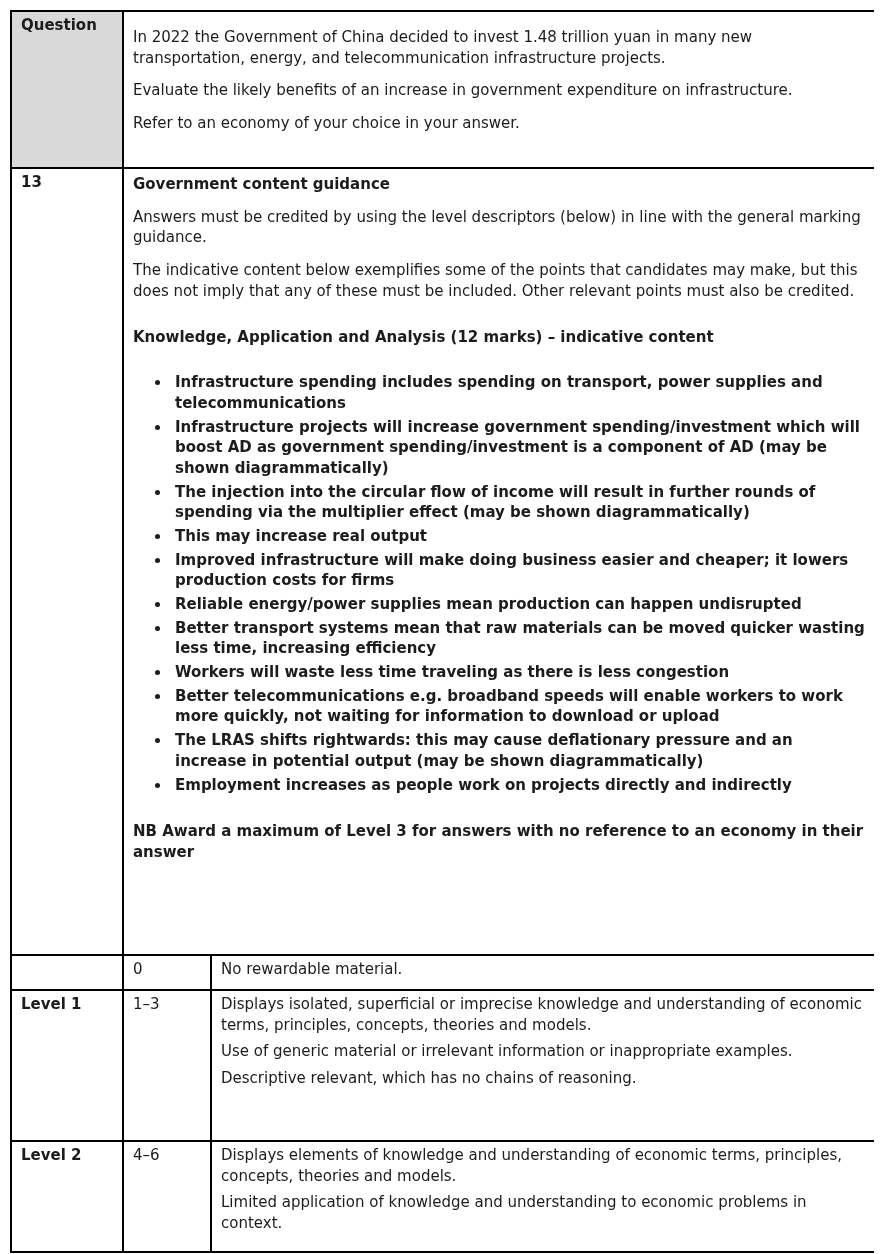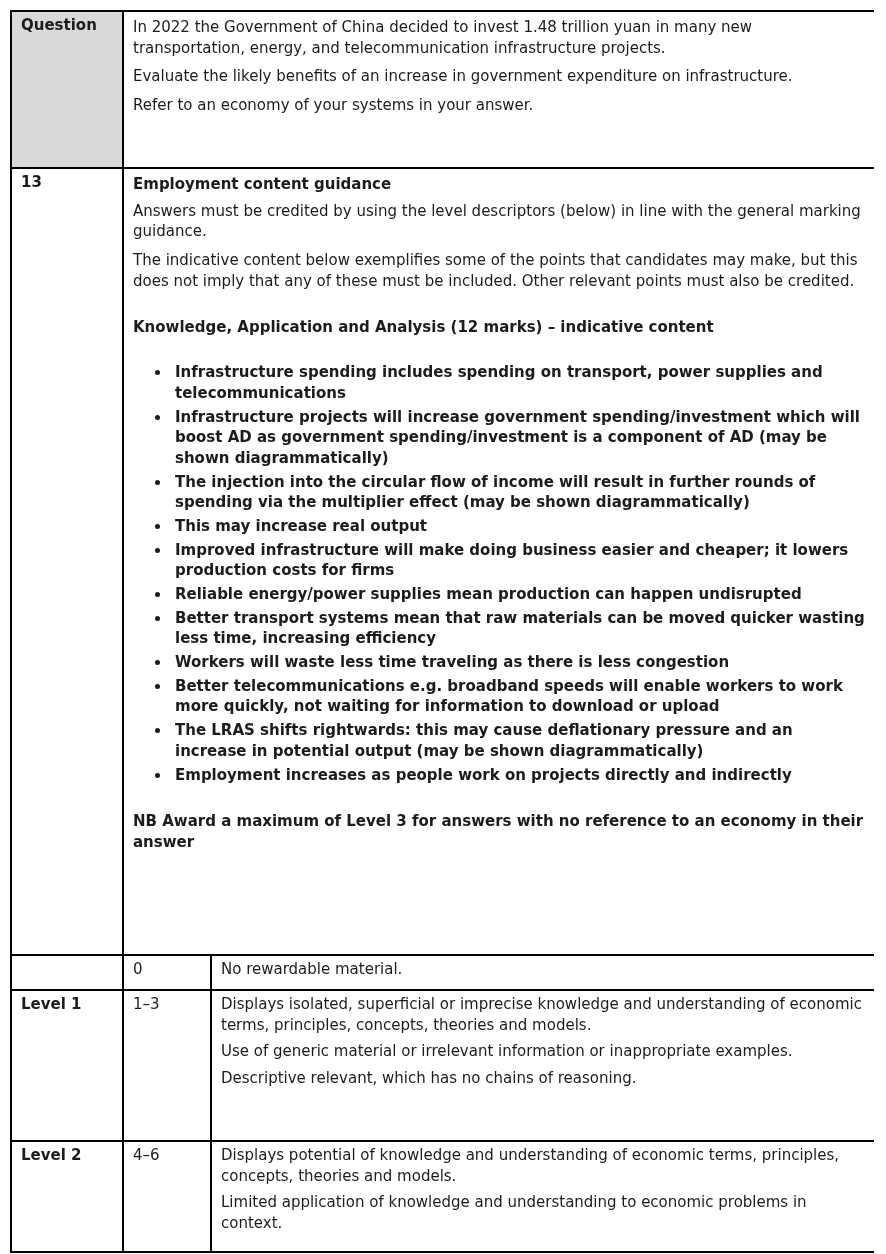--- a/index.html
+++ b/index.html
@@ -36,21 +36,21 @@
     background: #d9d9d9;
   }
   .q-row td { height: 148px; }
   .content-row td { height: 778px; }
   .lvl-head-row td { height: 22px; }
   .zero-row td { height: 26px; border-top-width: 1px; }
   .l1-row td { height: 142px; padding-left: 9px; }
   .l2-row td { height: 102px; }
 
   p.para {
-    margin: 2px 0 8px 0;
+    margin: 12px 0 8px 0;
   }
   p.para:last-child { margin-bottom: 2px; }
 
   .bold-heading {
     font-weight: bold;
     margin: 2px 0 6px 0;
   }
   .sub-heading {
     font-weight: bold;
     margin: 26px 0 8px 0;
@@ -86,30 +86,30 @@
     </colgroup>
 
     <tbody>
         <tr class="q-row">
       <td class="label-cell gray">
         <span>Question</span>
       </td>
       <td colspan="2">
         <p class="para">In 2022 the Government of China decided to invest 1.48 trillion yuan in many new transportation, energy, and telecommunication infrastructure projects.</p>
         <p class="para">Evaluate the likely benefits of an increase in government expenditure on infrastructure.</p>
-        <p class="para">Refer to an economy of your systems in your answer.</p>
+        <p class="para">Refer to an economy of your choice in your answer.</p>
       </td>
     </tr>
 
     <tr class="content-row">
       <td class="label-cell">
         <span>13</span>
       </td>
       <td colspan="2">
-        <div class="bold-heading">Employment content guidance</div>
+        <div class="bold-heading">Government content guidance</div>
         <p class="para">Answers must be credited by using the level descriptors (below) in line with the general marking guidance.</p>
         <p class="para">The indicative content below exemplifies some of the points that candidates may make, but this does not imply that any of these must be included. Other relevant points must also be credited.</p>
         <div class="sub-heading">Knowledge, Application and Analysis (12 marks) – indicative content</div>
         <ul class="bullets">
           <li>Infrastructure spending includes spending on transport, power supplies and telecommunications</li>
           <li>Infrastructure projects will increase government spending/investment which will boost AD as government spending/investment is a component of AD (may be shown diagrammatically)</li>
           <li>The injection into the circular flow of income will result in further rounds of spending via the multiplier effect (may be shown diagrammatically)</li>
           <li>This may increase real output</li>
           <li>Improved infrastructure will make doing business easier and cheaper; it lowers production costs for firms</li>
           <li>Reliable energy/power supplies mean production can happen undisrupted</li>
@@ -139,19 +139,19 @@
         <p class="desc">Displays isolated, superficial or imprecise knowledge and understanding of economic terms, principles, concepts, theories and models.</p>
         <p class="desc">Use of generic material or irrelevant information or inappropriate examples.</p>
         <p class="desc">Descriptive relevant, which has no chains of reasoning.</p>
       </td>
     </tr>
 
     <tr class="l2-row">
       <td class="label-cell">Level 2</td>
       <td>4–6</td>
       <td>
-        <p class="desc">Displays potential of knowledge and understanding of economic terms, principles, concepts, theories and models.</p>
+        <p class="desc">Displays elements of knowledge and understanding of economic terms, principles, concepts, theories and models.</p>
         <p class="desc">Limited application of knowledge and understanding to economic problems in context.</p>
       </td>
     </tr>
   </tbody>
     </table>
 </div>
 
 </body></html>

